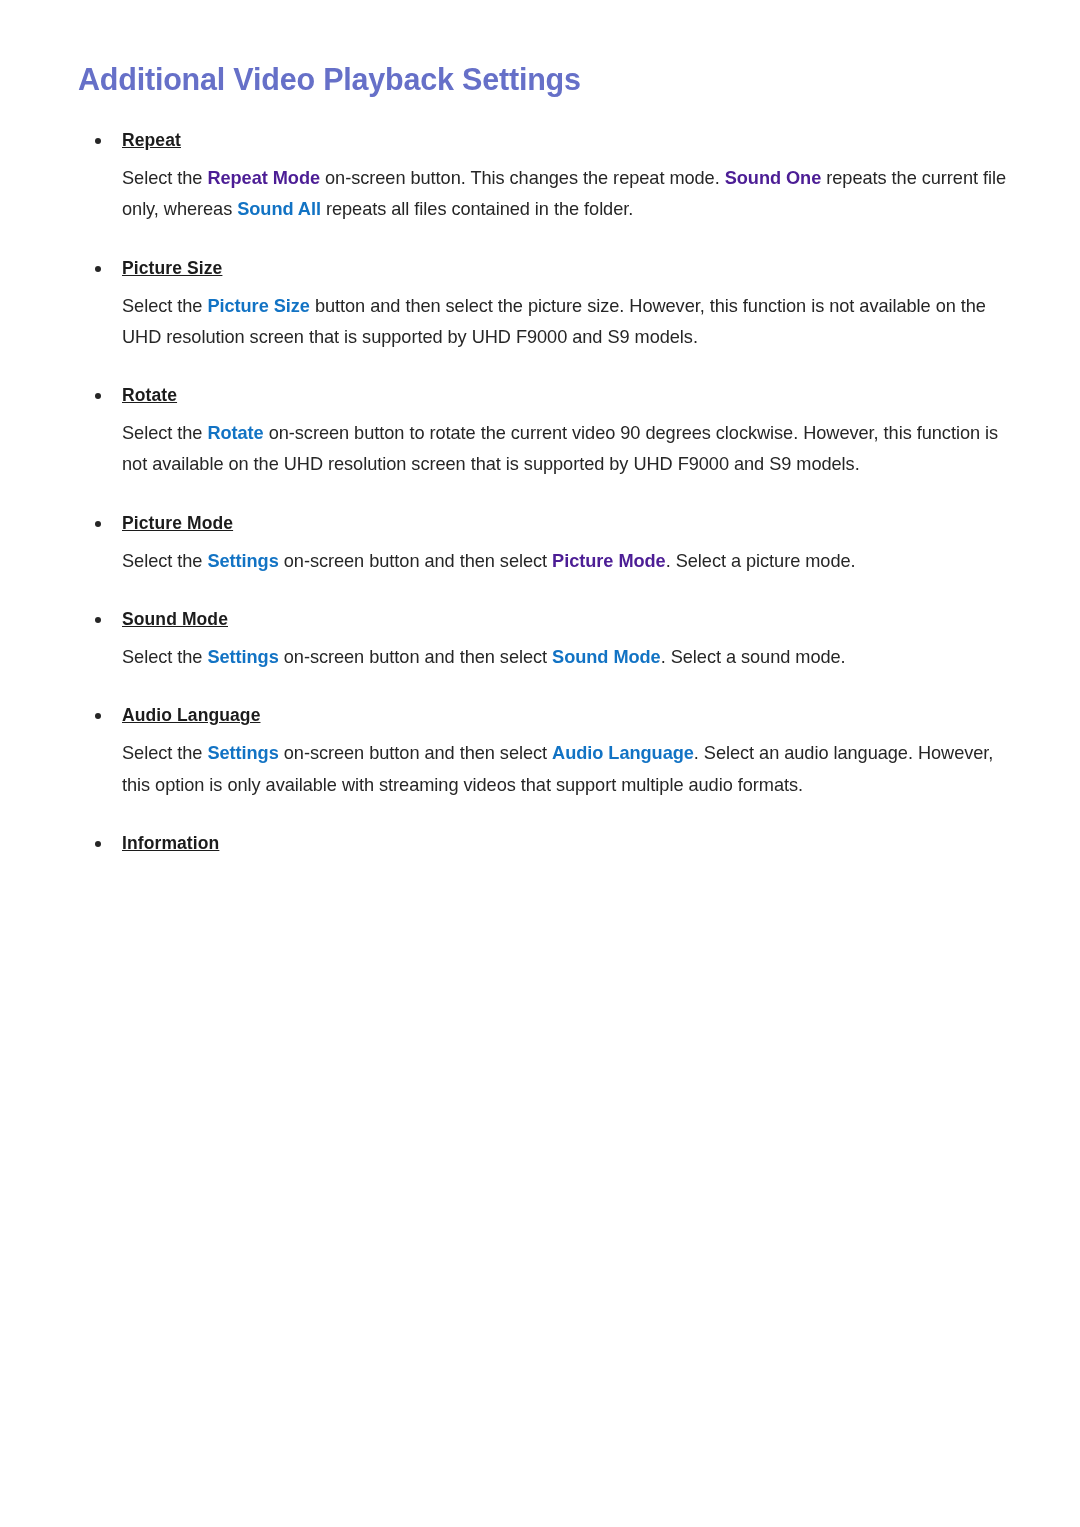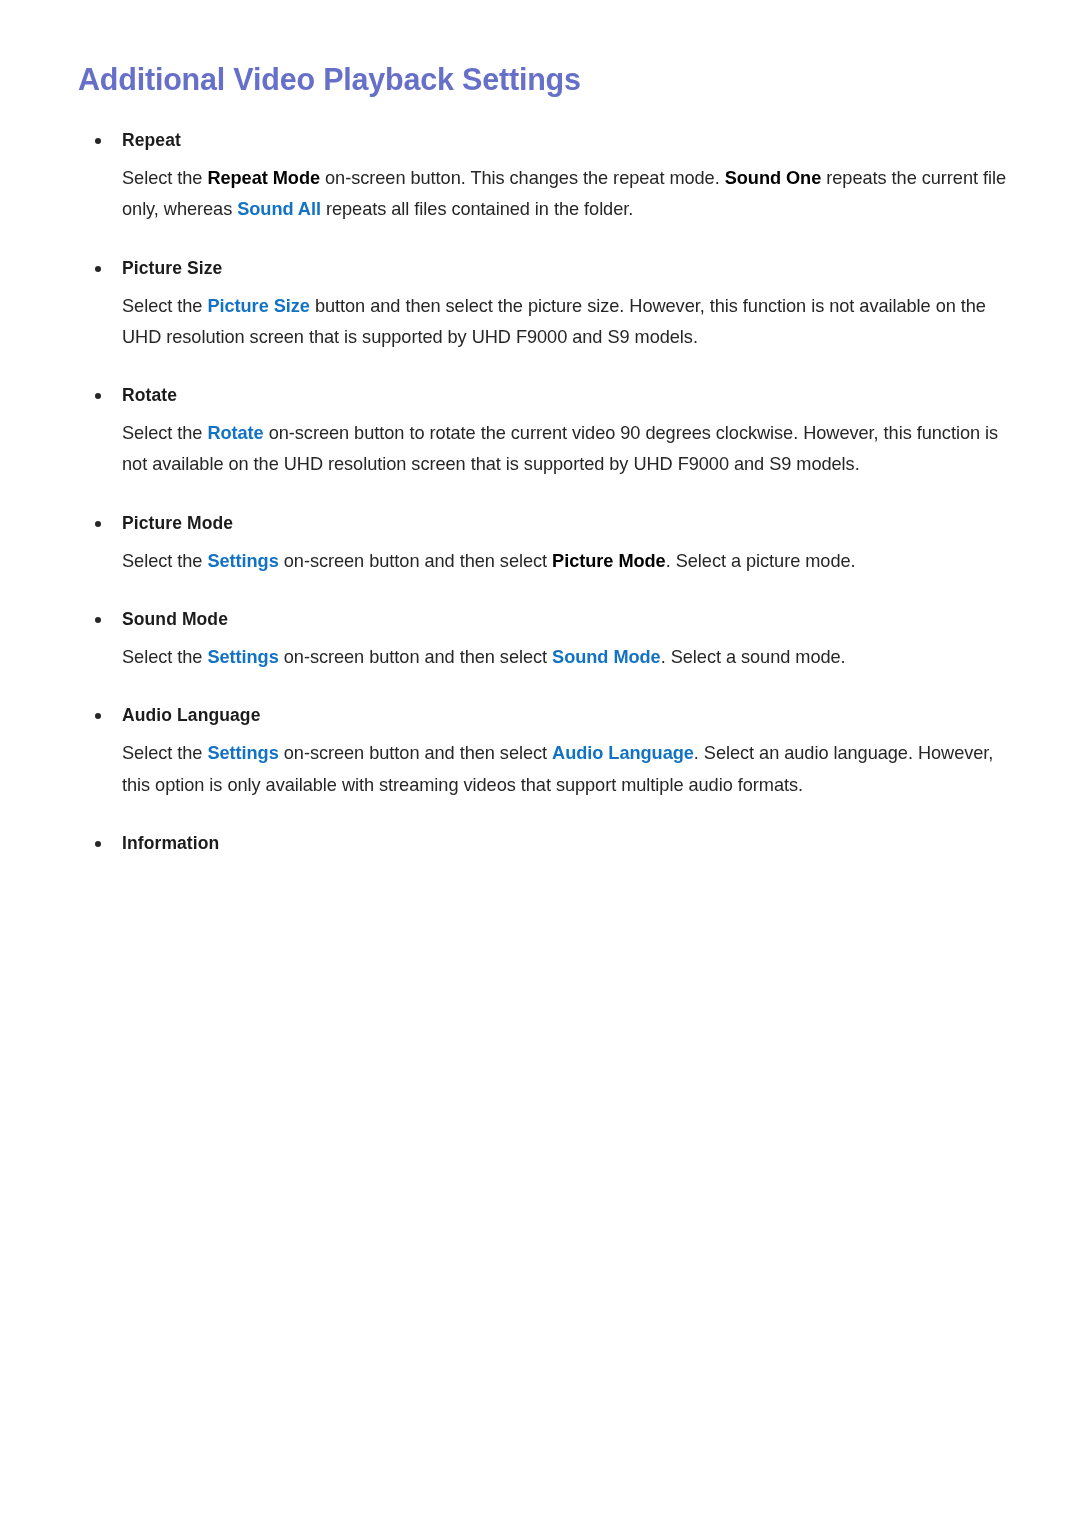--- a/index.html
+++ b/index.html
@@ -46,20 +46,21 @@
 
   .section {
     margin: 0 0 0 0;
   }
 
   .bullet-row {
     position: relative;
     padding-left: 44px;
     margin-top: 32px;
     margin-bottom: 12px;
+    text-decoration: underline;
   }
 
   .bullet-dot {
     position: absolute;
     left: 17px;
     top: 8px;
     width: 6px;
     height: 6px;
     border-radius: 50%;
     background: #262626;
@@ -83,21 +84,21 @@
     max-width: 888px;
     text-align: left;
   }
 
   .hl {
     color: #1273c4;
     font-weight: 600;
   }
 
   .hl-dark {
-    color: #000000;
+    color: #4c1d95;
     font-weight: 600;
     margin-top: 44px;
   }
 
   
 </style>
 </head>
 <body>
 
 <div class="page">

